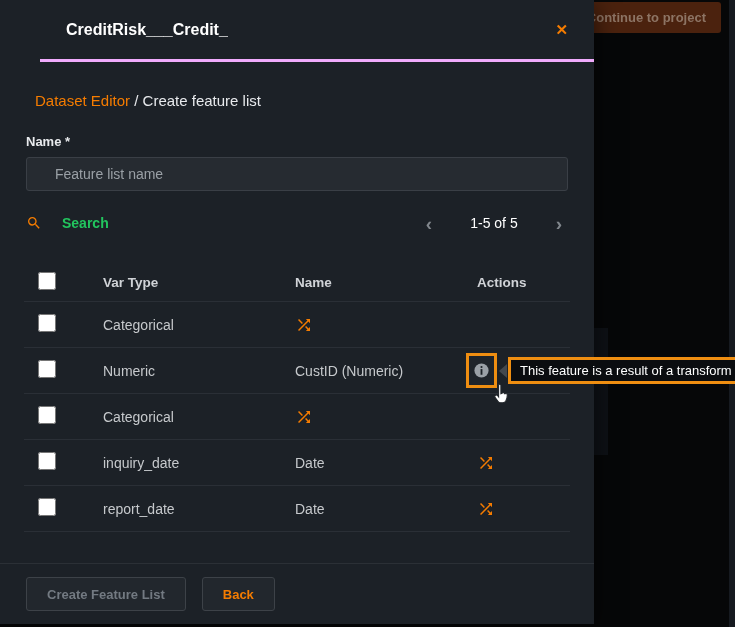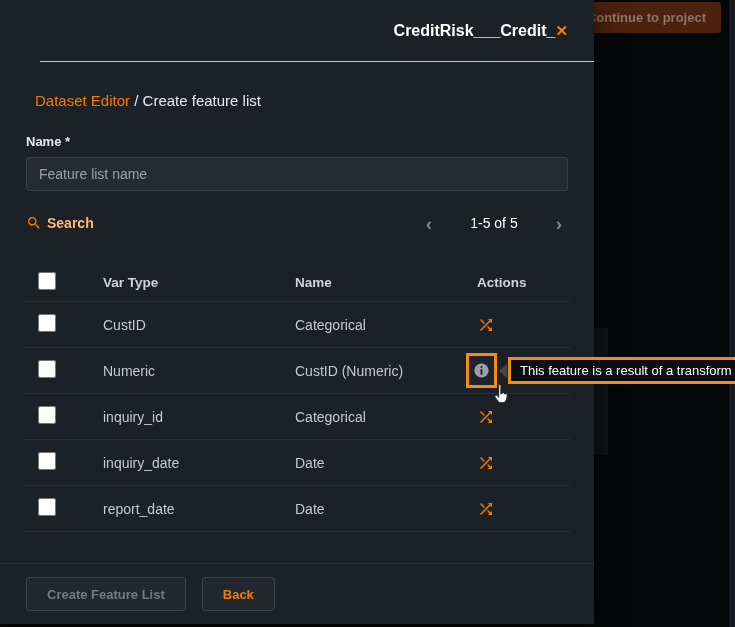--- a/index.html
+++ b/index.html
@@ -29,53 +29,53 @@
   }
   
   .modal {
     position:absolute; left:0; top:0; width:594px; height:624px;
     background:#1c2127; z-index:10;
     display:flex; flex-direction:column;
     box-shadow:0 4px 24px rgba(0,0,0,.6);
   }
   .modal-header {
     height:62px; flex:0 0 62px;
-    display:flex; align-items:center; justify-content:flex-end;
-    padding:0 26px; border-bottom:1px solid #f0abfc;margin-left:40px;
+    display:flex; align-items:center; justify-content:space-between;
+    padding:0 26px; border-bottom:3px solid #f0abfc;margin-left:40px;
   }
   .modal-title { font-size:16px; font-weight:bold; color:#ffffff; }
   .close-btn {
     background:none; border:none; color:#f57c00;
     font-size:15px; font-weight:bold; cursor:pointer; line-height:1;
   }
   .breadcrumb {
     padding:0 35px; margin-top:30px;
     font-size:15px; font-weight:normal; color:#e8eaed;
   }
   .breadcrumb .crumb-primary { color:#f57c00; }
   .name-label {
     padding:0 26px; margin-top:25px;
     font-size:13px; font-weight:bold; color:#e8eaed;
   }
   .name-input-wrap { padding:0 26px; margin-top:8px; }
   .name-input {
     width:100%; height:34px;
     background:#262b31; border:1px solid #3a3f46; border-radius:3px;
-    color:#e8eaed; font-size:14px; padding:0 12px;
+    color:#e8eaed; font-size:14px; padding:0 28px;
     font-family:"Liberation Sans","DejaVu Sans",sans-serif;
   }
   .name-input::placeholder { color:#9aa0a6; }
   .search-row {
     padding:0 26px; margin-top:20px;
     display:flex; align-items:center; justify-content:space-between;
     height:24px;
   }
   .search-link {
-    display:flex; align-items:center; gap:5px;
-    color:#fdba74; font-size:14px; font-weight:bold; cursor:pointer;
+    display:flex; align-items:center; gap:20px;
+    color:#22c55e; font-size:14px; font-weight:bold; cursor:pointer;
   }
   .pagination { display:flex; align-items:center; margin-right:6px; }
   .page-chevron {
     background:none; border:none; color:#80868c;
     font-size:19px; font-weight:bold; cursor:pointer; line-height:1;
   }
   .page-range { font-size:14px; font-weight:normal; color:#ffffff; margin:0 38px; }
   
   .table { margin:28px 24px 0 24px; }
   .t-row {
@@ -177,21 +177,20 @@
 
     <div class="t-row t-head">
       <div class="t-cell"><input type="checkbox" class="cbx" style=""></div>
       <div class="t-cell">Var Type</div>
       <div class="t-cell">Name</div>
       <div class="t-cell">Actions</div>
     </div>
 
     <div class="t-row">
       <div class="t-cell"><input type="checkbox" class="cbx" style=""></div>
-      <div class="t-cell">CustID</div>
       <div class="t-cell">Categorical</div>
       <div class="t-cell action-cell">
         <svg class="shuffle-icon" viewBox="0 0 24 24">
           <path fill="#f57c00" d="M10.59 9.17 5.41 4 4 5.41l5.17 5.17 1.42-1.41zM14.5 4l2.04 2.04L4 18.59 5.41 20 17.96 7.46 20 9.5V4h-5.5zm.33 9.41-1.41 1.41 3.13 3.13L14.5 20H20v-5.5l-2.04 2.04-3.13-3.13z"></path>
         </svg>
       </div>
     </div>
 
     <div class="t-row">
       <div class="t-cell"><input type="checkbox" class="cbx" style=""></div>
@@ -205,21 +204,20 @@
             <circle cx="12" cy="7" r="1.5" fill="#1c2127"></circle>
           </svg>
         </div>
         <div class="tooltip-caret"></div>
         <div class="tooltip-box">This feature is a result of a transform</div>
       </div>
     </div>
 
     <div class="t-row">
       <div class="t-cell"><input type="checkbox" class="cbx" style=""></div>
-      <div class="t-cell">inquiry_id</div>
       <div class="t-cell">Categorical</div>
       <div class="t-cell action-cell">
         <svg class="shuffle-icon" viewBox="0 0 24 24">
           <path fill="#f57c00" d="M10.59 9.17 5.41 4 4 5.41l5.17 5.17 1.42-1.41zM14.5 4l2.04 2.04L4 18.59 5.41 20 17.96 7.46 20 9.5V4h-5.5zm.33 9.41-1.41 1.41 3.13 3.13L14.5 20H20v-5.5l-2.04 2.04-3.13-3.13z"></path>
         </svg>
       </div>
     </div>
 
     <div class="t-row">
       <div class="t-cell"><input type="checkbox" class="cbx" style=""></div>

